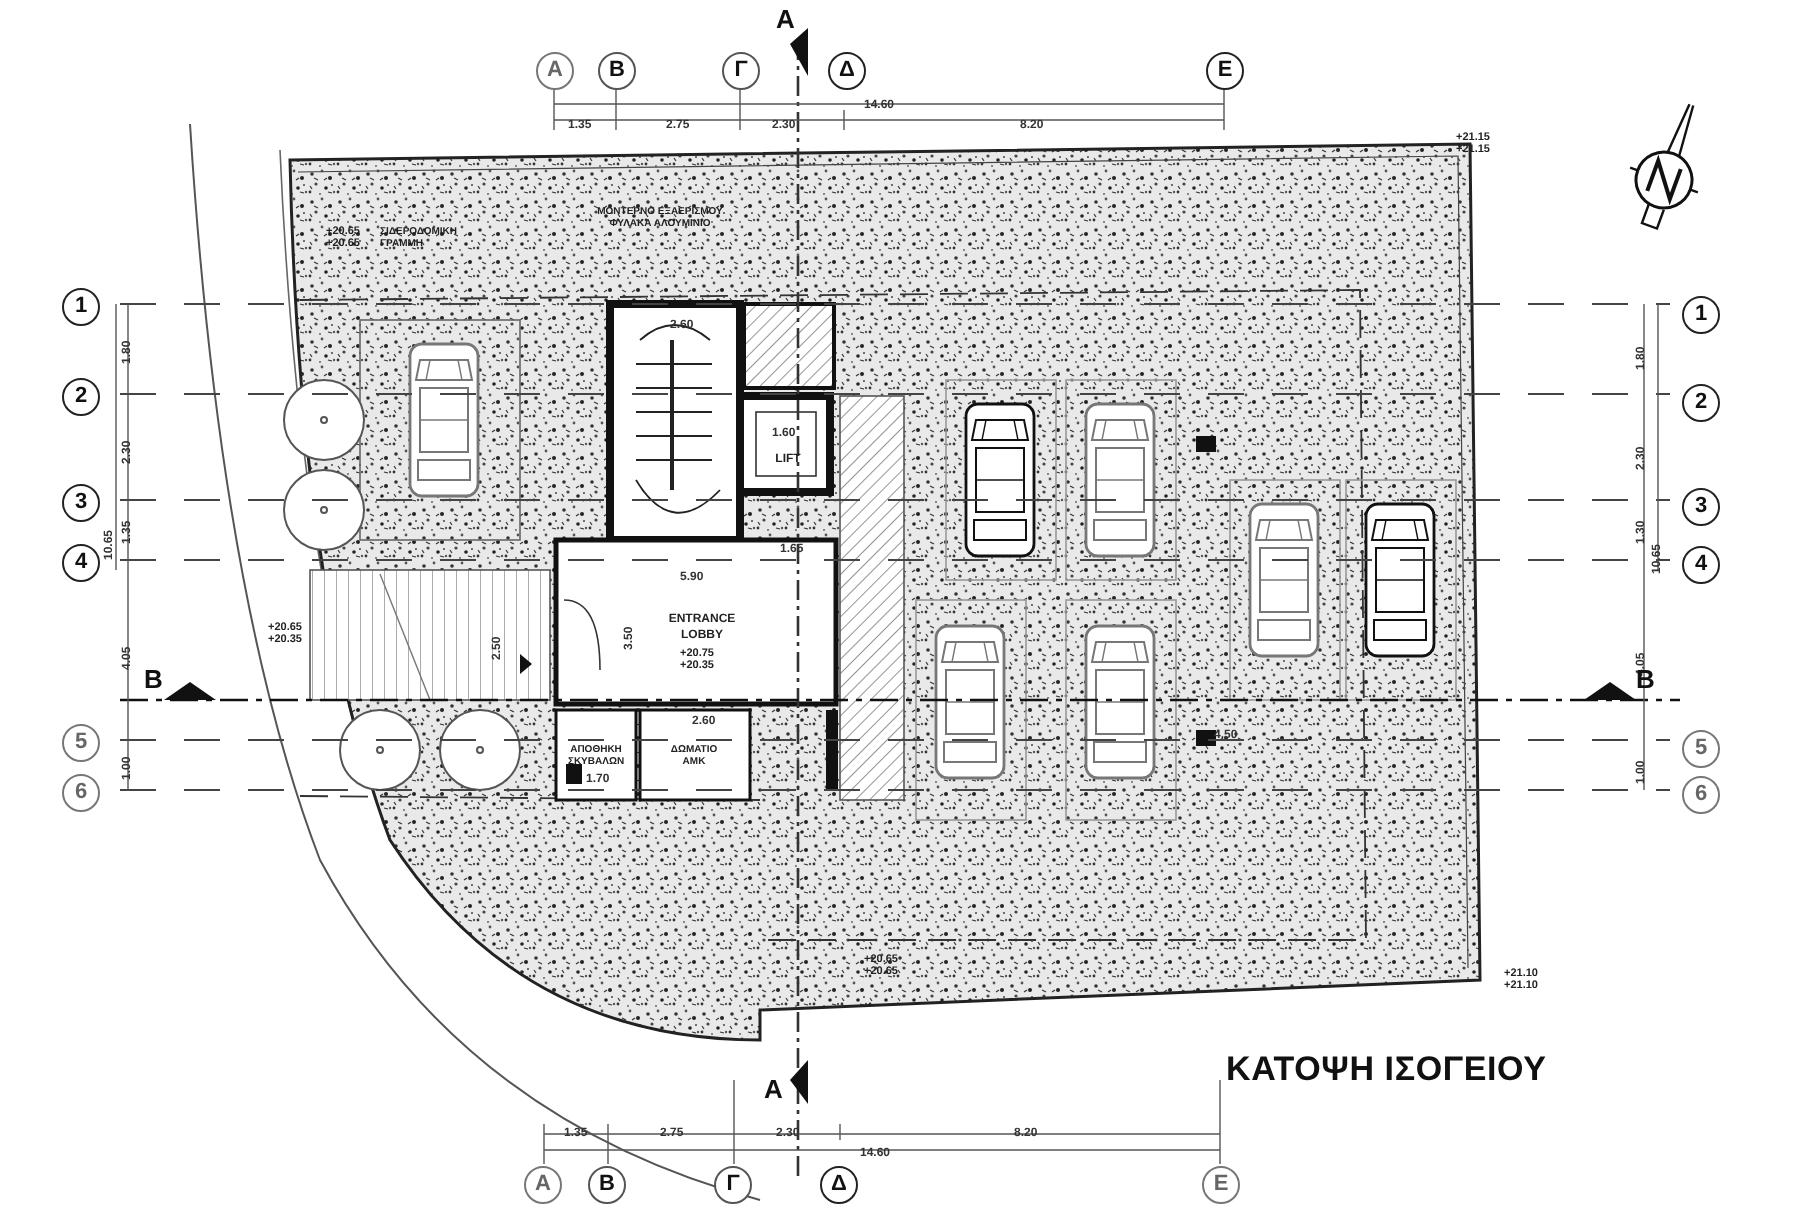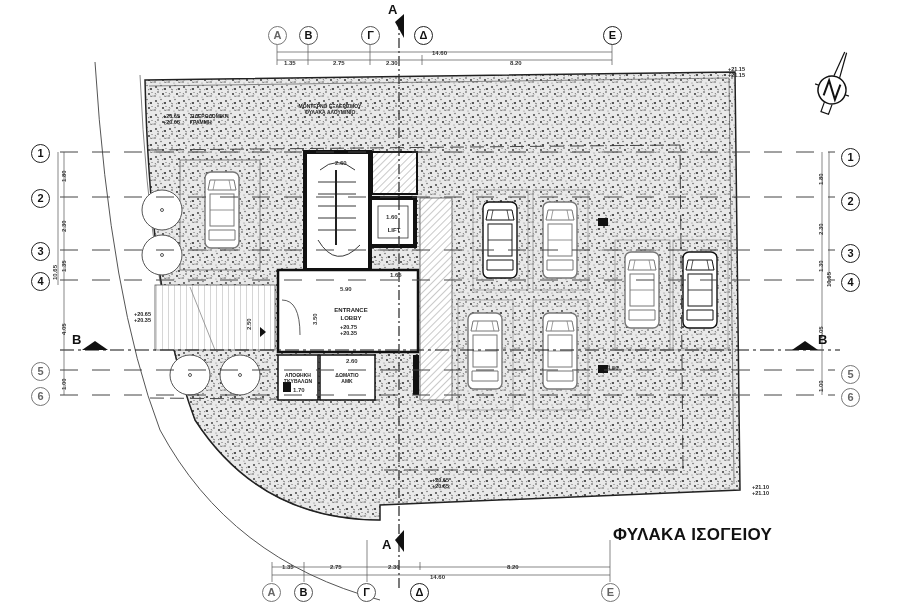--- a/index.html
+++ b/index.html
@@ -280,13 +280,13 @@
 <div class="elev" style="left:728px;top:72px;">+21.15</div>
 <div class="elev" style="left:163px;top:113px;">+20.65</div>
 <div class="elev" style="left:163px;top:119px;">+20.65</div>
 <div class="elev" style="left:134px;top:311px;">+20.65</div>
 <div class="elev" style="left:134px;top:317px;">+20.35</div>
 <div class="elev" style="left:752px;top:484px;">+21.10</div>
 <div class="elev" style="left:752px;top:490px;">+21.10</div>
 <div class="elev" style="left:432px;top:477px;">+20.65</div>
 <div class="elev" style="left:432px;top:483px;">+20.65</div>
 
-<div class="lbl title">ΦΥΛΑΚΑ ΙΣΟΓΕΙΟΥ</div>
+<div class="lbl title">ΚΑΤΟΨΗ ΙΣΟΓΕΙΟΥ</div>
 
 </body></html>

